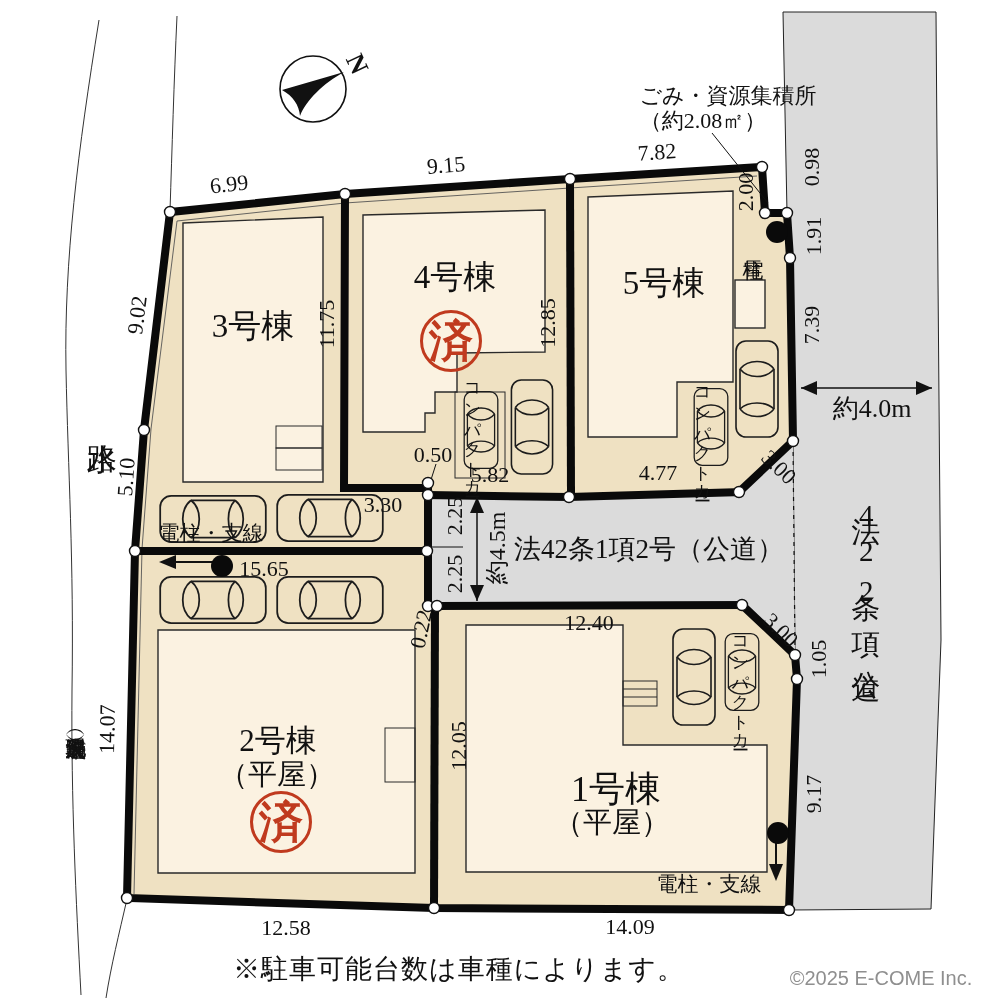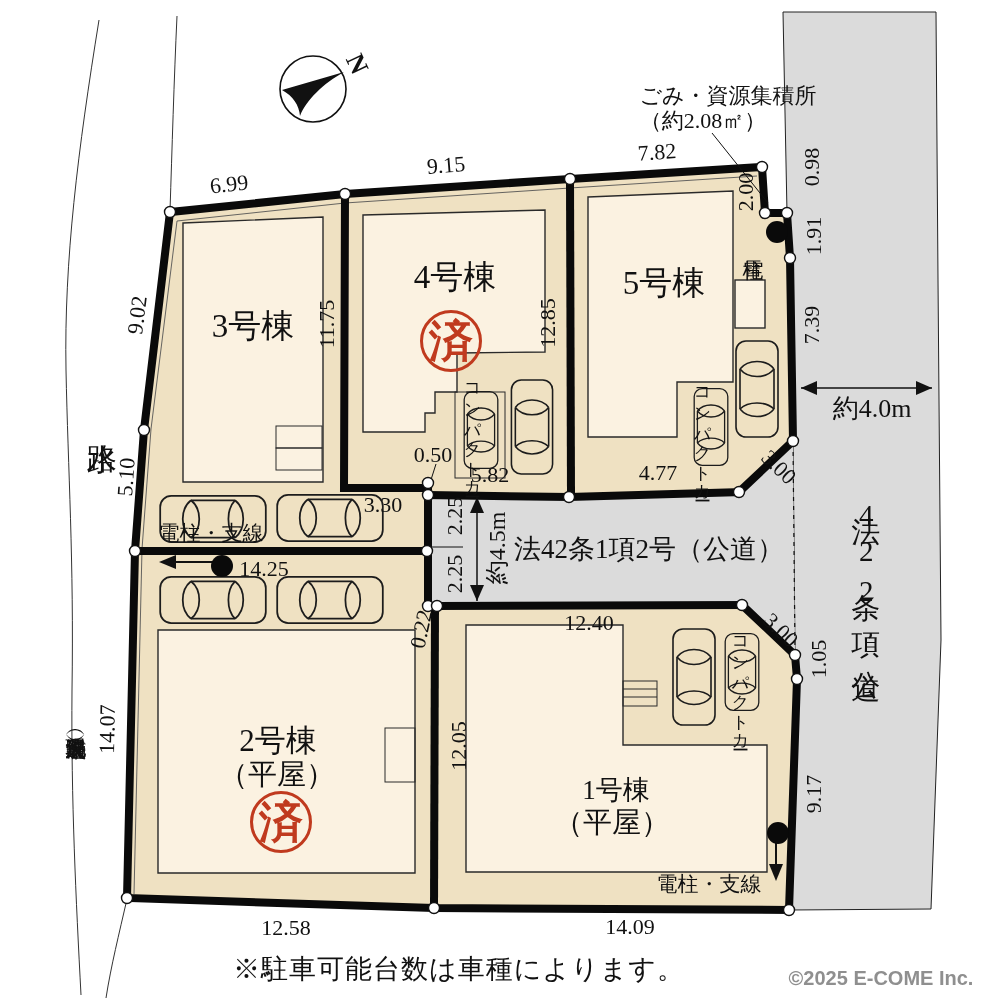--- a/index.html
+++ b/index.html
@@ -7,21 +7,21 @@
           font-family:"Liberation Serif","DejaVu Serif",serif;}
   #plan-svg{position:absolute;left:0;top:0;}
   .lbl{position:absolute;color:#111;white-space:nowrap;line-height:1.05;
        font-family:"Liberation Serif","DejaVu Serif",serif;}
   .v{writing-mode:vertical-rl;text-orientation:mixed;}
   .vu{writing-mode:vertical-rl;text-orientation:upright;letter-spacing:4px;}
   .stamp{position:absolute;width:56px;height:56px;border:3px solid #c03a1e;border-radius:50%;
          color:#c03a1e;display:flex;align-items:center;justify-content:center;
          font-size:44px;font-weight:bold;transform:translate(-50%,-50%);
          font-family:"Liberation Serif","DejaVu Serif",serif;}
-  .copy{font-family:"Liberation Sans","DejaVu Sans",sans-serif;font-weight:bold;color:#8f8f8f;}
+  .copy{font-family:"Liberation Sans","DejaVu Sans",sans-serif;font-weight:normal;color:#8f8f8f;}
 </style>
 </head>
 <body>
 
 <div id="canvas">
 
 <svg id="plan-svg" width="1000" height="1000" viewBox="0 0 1000 1000">
 
   <g stroke="#333" stroke-width="1" fill="none">
     <path d="M99,20 C78,150 64,260 66,370 C68,470 74,560 72,690 C71,800 76,900 81,995"></path>
@@ -174,21 +174,21 @@
 <div class="lbl vu" style="left:866px;top:575px;font-size:29px;transform:translate(-50%,-50%);">法42条2項　公道</div>
 <div class="lbl" style="left:872px;top:409px;font-size:26px;transform:translate(-50%,-50%);">約4.0m</div>
 <div class="lbl" style="left:649px;top:549px;font-size:27px;transform:translate(-50%,-50%);">法42条1項2号（公道）</div>
 <div class="lbl" style="left:498px;top:548px;font-size:24px;transform:translate(-50%,-50%) rotate(-90deg);">約4.5m</div>
 
 <div class="lbl" style="left:253px;top:326px;font-size:33px;transform:translate(-50%,-50%);">3号棟</div>
 <div class="lbl" style="left:455px;top:277px;font-size:33px;transform:translate(-50%,-50%);">4号棟</div>
 <div class="lbl" style="left:664px;top:283px;font-size:33px;transform:translate(-50%,-50%);">5号棟</div>
 <div class="lbl" style="left:278px;top:741px;font-size:31px;transform:translate(-50%,-50%);">2号棟</div>
 <div class="lbl" style="left:277px;top:774px;font-size:29px;transform:translate(-50%,-50%);">（平屋）</div>
-<div class="lbl" style="left:616px;top:790px;font-size:27px;transform:translate(-50%,-50%);text-align:center;">1号棟</div>
+<div class="lbl" style="left:616px;top:790px;font-size:36px;transform:translate(-50%,-50%);text-align:center;">1号棟</div>
 <div class="lbl" style="left:612px;top:822px;font-size:29px;transform:translate(-50%,-50%);">（平屋）</div>
 
 <div class="stamp" style="left:451px;top:341px;">済</div>
 <div class="stamp" style="left:281px;top:822px;">済</div>
 
 <div class="lbl" style="left:229px;top:184px;font-size:22px;transform:translate(-50%,-50%) rotate(-6deg);">6.99</div>
 <div class="lbl" style="left:446px;top:165px;font-size:22px;transform:translate(-50%,-50%) rotate(-4.5deg);">9.15</div>
 <div class="lbl" style="left:657px;top:152px;font-size:22px;transform:translate(-50%,-50%) rotate(-4deg);">7.82</div>
 <div class="lbl" style="left:812px;top:167px;font-size:22px;transform:translate(-50%,-50%) rotate(-90deg);">0.98</div>
 <div class="lbl" style="left:814px;top:236px;font-size:22px;transform:translate(-50%,-50%) rotate(-90deg);">1.91</div>
@@ -200,21 +200,21 @@
 <div class="lbl" style="left:327px;top:324px;font-size:22px;transform:translate(-50%,-50%) rotate(-90deg);">11.75</div>
 <div class="lbl" style="left:548px;top:323px;font-size:22px;transform:translate(-50%,-50%) rotate(-90deg);">12.85</div>
 <div class="lbl" style="left:433px;top:455px;font-size:22px;transform:translate(-50%,-50%);">0.50</div>
 <div class="lbl" style="left:490px;top:475px;font-size:22px;transform:translate(-50%,-50%);">5.82</div>
 <div class="lbl" style="left:383px;top:505px;font-size:22px;transform:translate(-50%,-50%);">3.30</div>
 <div class="lbl" style="left:658px;top:473px;font-size:22px;transform:translate(-50%,-50%);">4.77</div>
 <div class="lbl" style="left:779px;top:467px;font-size:22px;transform:translate(-50%,-50%) rotate(44deg);">3.00</div>
 <div class="lbl" style="left:781px;top:630px;font-size:22px;transform:translate(-50%,-50%) rotate(44deg);">3.00</div>
 <div class="lbl" style="left:455px;top:516px;font-size:22px;transform:translate(-50%,-50%) rotate(-90deg);">2.25</div>
 <div class="lbl" style="left:455px;top:574px;font-size:22px;transform:translate(-50%,-50%) rotate(-90deg);">2.25</div>
-<div class="lbl" style="left:264px;top:569px;font-size:22px;transform:translate(-50%,-50%);">14.25</div>
+<div class="lbl" style="left:264px;top:569px;font-size:22px;transform:translate(-50%,-50%);">15.65</div>
 <div class="lbl" style="left:421px;top:629px;font-size:22px;transform:translate(-50%,-50%) rotate(-78deg);">0.22</div>
 <div class="lbl" style="left:589px;top:623px;font-size:22px;transform:translate(-50%,-50%);">12.40</div>
 <div class="lbl" style="left:459px;top:746px;font-size:22px;transform:translate(-50%,-50%) rotate(-90deg);">12.05</div>
 <div class="lbl" style="left:819px;top:659px;font-size:22px;transform:translate(-50%,-50%) rotate(-90deg);">1.05</div>
 <div class="lbl" style="left:814px;top:794px;font-size:22px;transform:translate(-50%,-50%) rotate(-90deg);">9.17</div>
 <div class="lbl" style="left:286px;top:928px;font-size:22px;transform:translate(-50%,-50%);">12.58</div>
 <div class="lbl" style="left:630px;top:927px;font-size:22px;transform:translate(-50%,-50%);">14.09</div>
 
 <div class="lbl" style="left:459px;top:969px;font-size:27px;letter-spacing:1px;transform:translate(-50%,-50%);text-align:center;">※駐車可能台数は車種によります。</div>
 <div class="lbl copy" style="left:881px;top:978px;font-size:20px;transform:translate(-50%,-50%);">©2025  E-COME Inc.</div>

